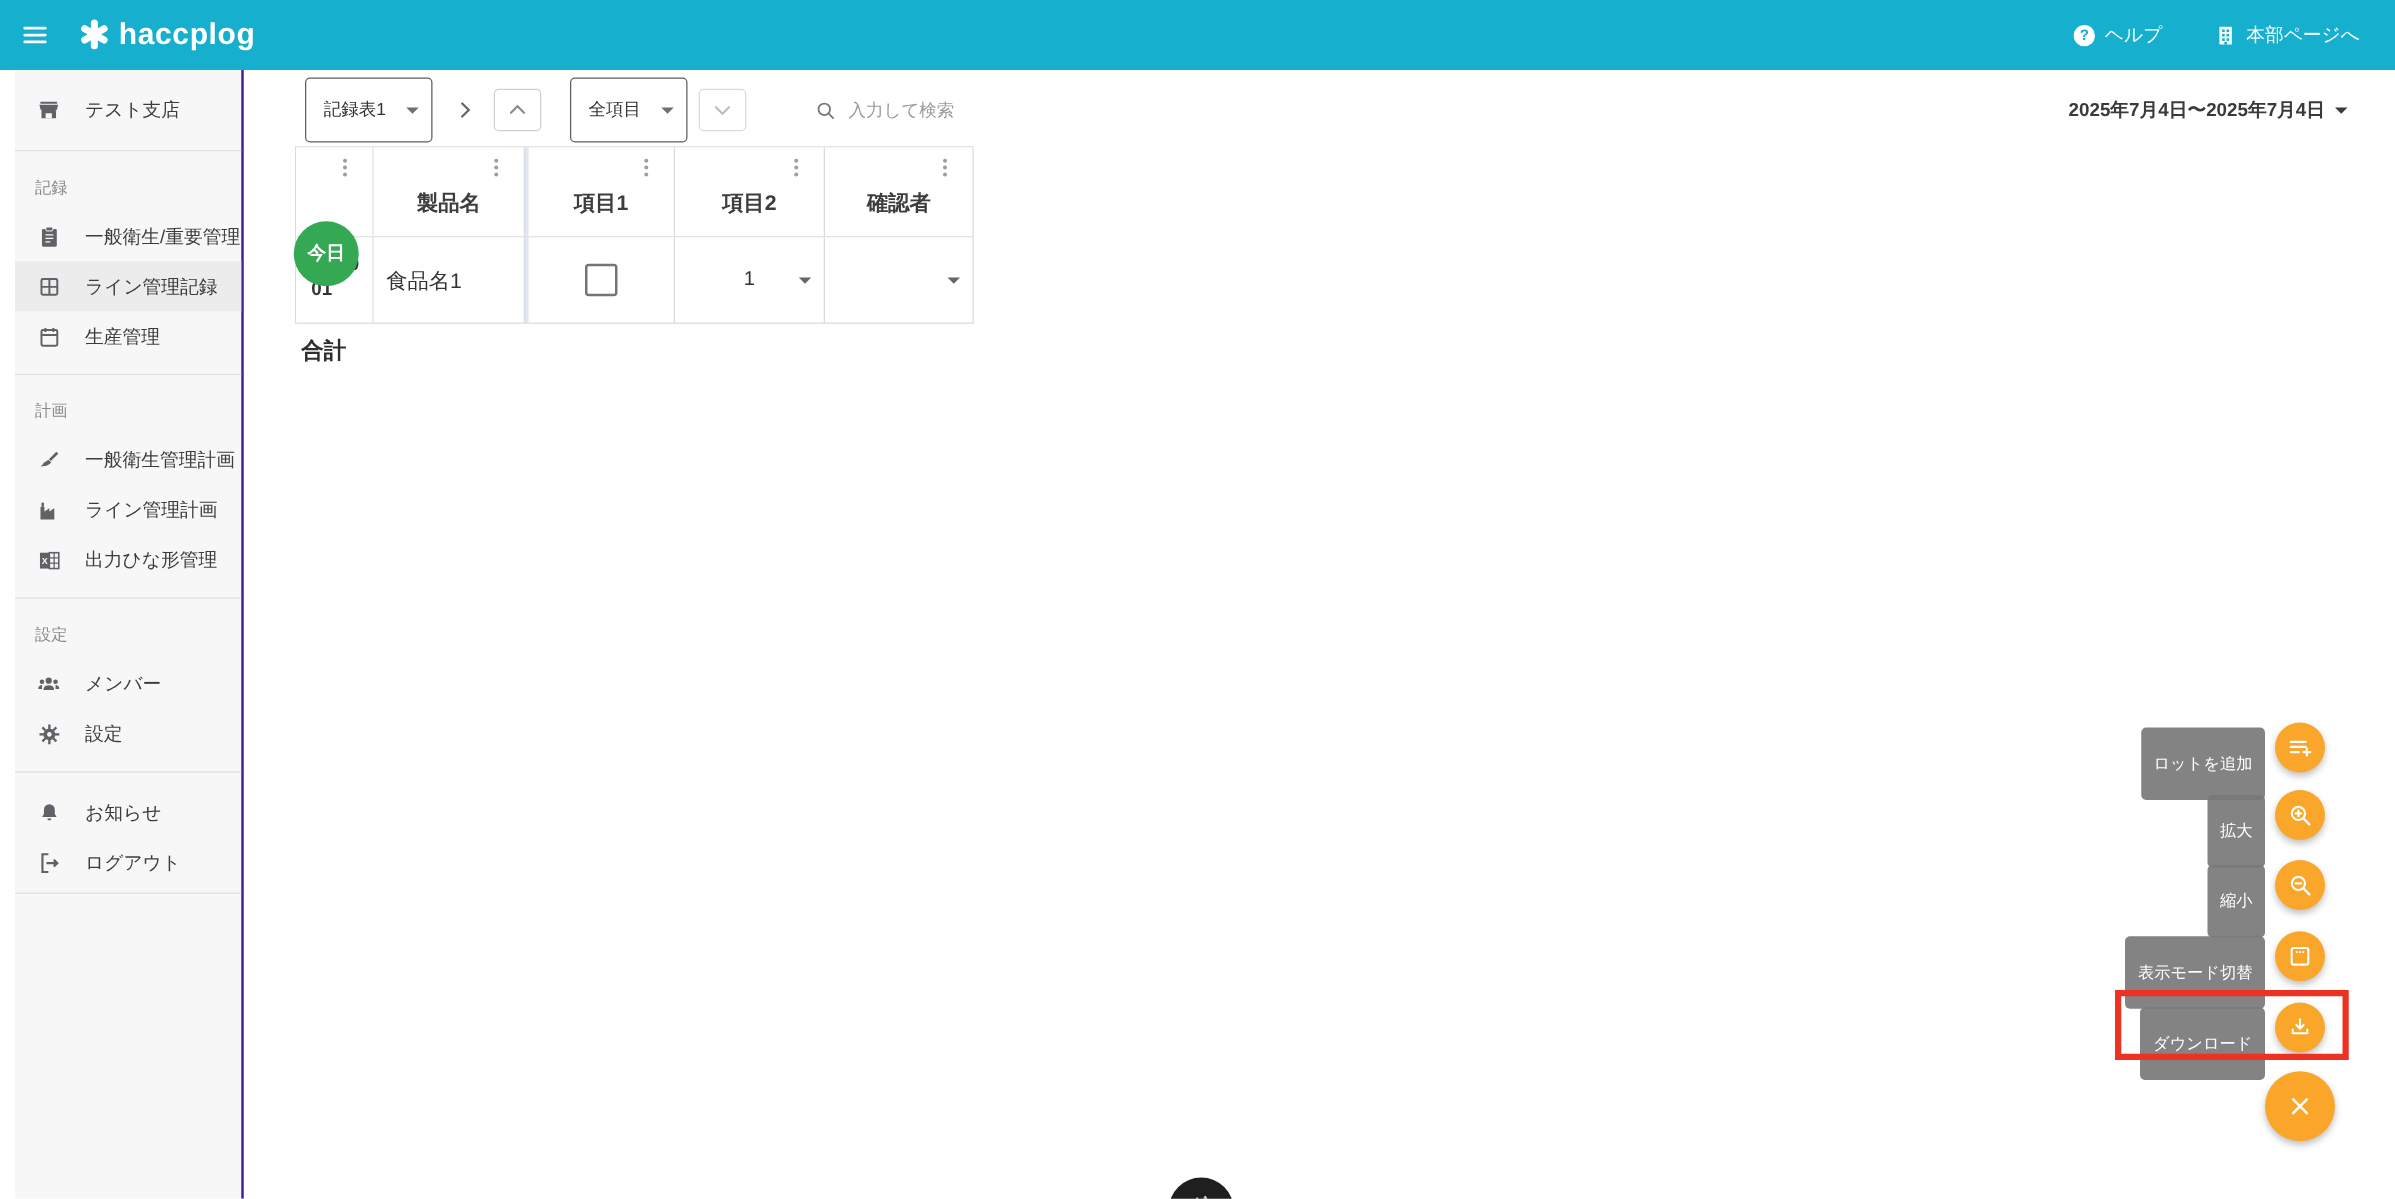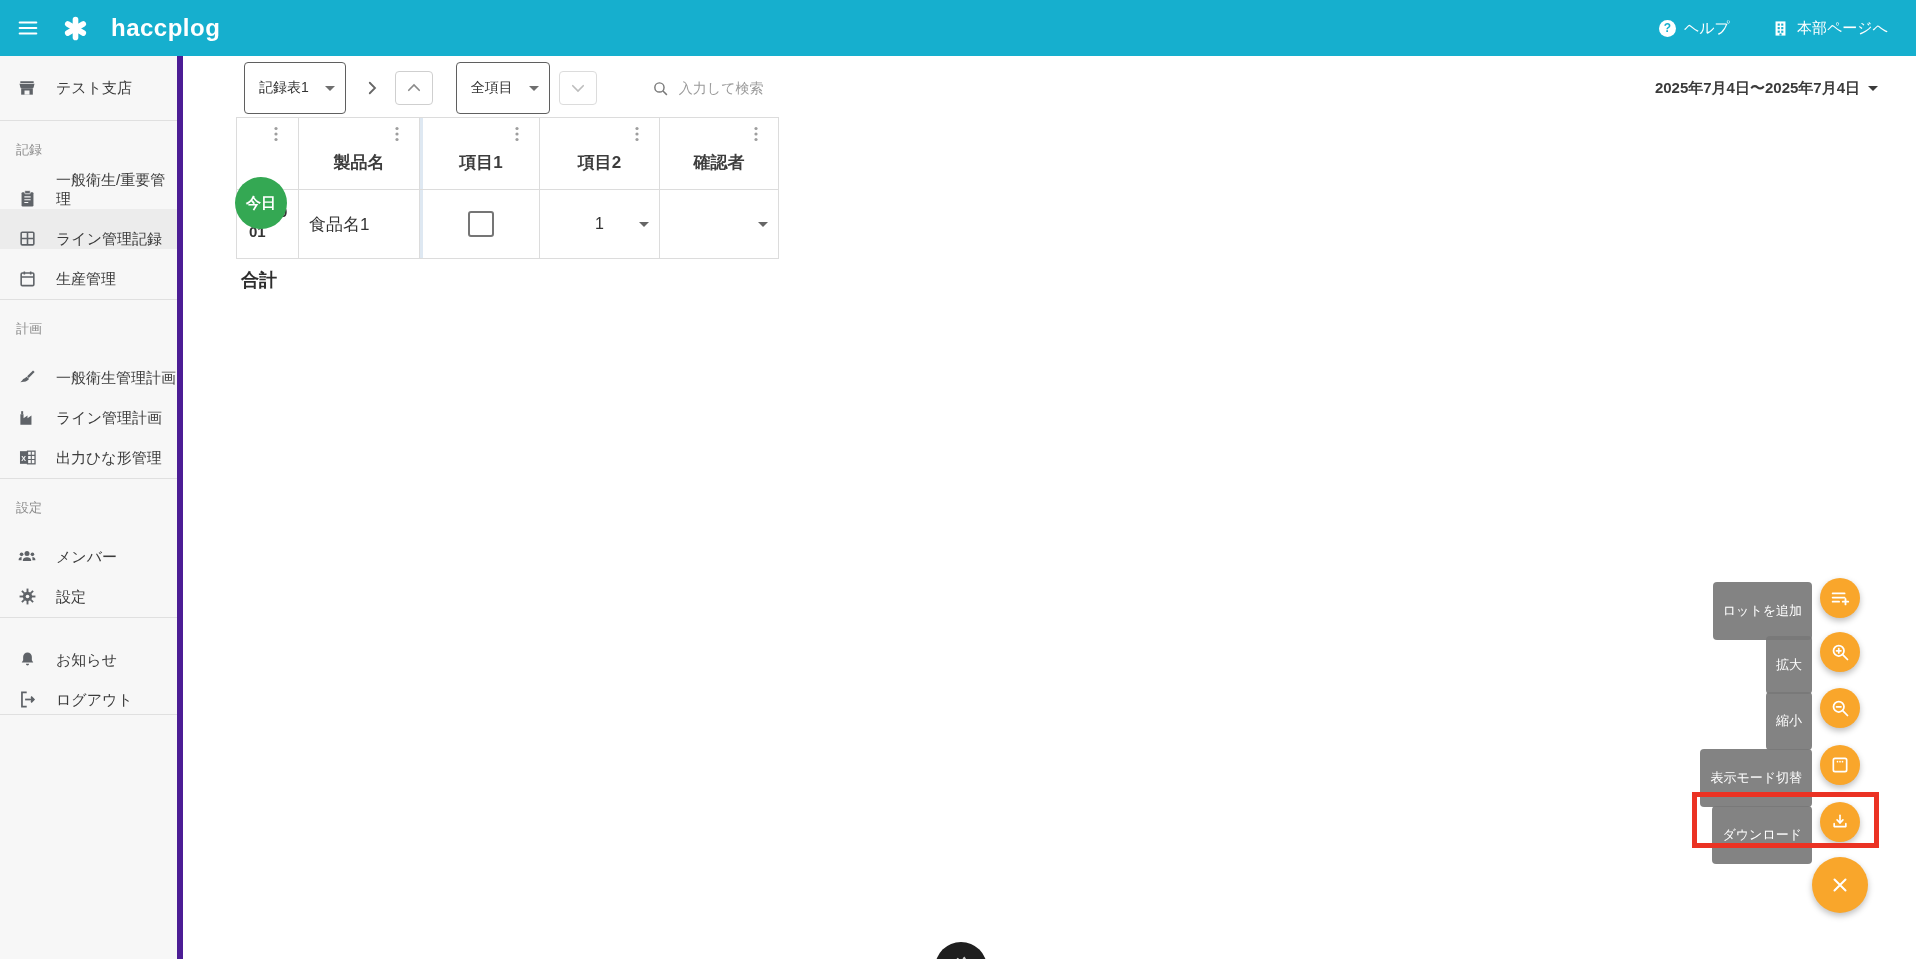--- a/index.html
+++ b/index.html
@@ -4,36 +4,36 @@
 <style>
   * { margin:0; padding:0; box-sizing:border-box; }
   html,body { width:1916px; height:959px; overflow:hidden; background:#fff;
     font-family:"Liberation Sans","DejaVu Sans",sans-serif; }
   .page { position:relative; width:1916px; height:959px; }
 
   
   .topbar { position:absolute; left:0; top:0; width:100%; height:56px; background:#16AFCE;
     display:flex; align-items:center; color:#fff; z-index:30; }
   .hamburger { width:40px; height:40px; margin-left:8px; display:flex; align-items:center; justify-content:center; cursor:pointer; }
-  .logo-wrap { display:flex; align-items:flex-end; margin-left:14px; gap:22px; }
+  .logo-wrap { display:flex; align-items:flex-start; margin-left:14px; gap:6px; }
   .logo-text { font-size:24px; font-weight:bold; letter-spacing:0.5px; }
   .topbar-right { margin-left:auto; display:flex; align-items:center; gap:42px; margin-right:28px; font-size:15px; }
   .topbar-link { display:flex; align-items:center; gap:8px; cursor:pointer; }
   .help-badge { width:17px; height:17px; border-radius:50%; background:#fff; color:#16AFCE;
     font-size:12px; font-weight:bold; display:flex; align-items:center; justify-content:center; }
 
   
-  .sidebar { position:absolute; left:0; top:56px; bottom:0; width:183px; background:#F7F7F7;
-    border-right:6px solid #4c1d95; color:#3C3C3C; }
+  .sidebar { position:absolute; left:12px; top:56px; bottom:0; width:183px; background:#F7F7F7;
+    border-right:2px solid #4c1d95; color:#3C3C3C; }
   .branch-row { height:65px; display:flex; align-items:center; gap:18px; padding-left:16px;
     border-bottom:1px solid #E0E0E0; font-size:15px; }
   .side-section { padding:14px 0 10px 0; }
   .side-section + .side-section { border-top:1px solid #E0E0E0; }
   .section-title { font-size:13px; color:#8A8A8A; padding:6px 16px 10px 16px; }
-  .side-item { height:40px; display:flex; align-items:flex-end; gap:18px; padding-left:16px;
+  .side-item { height:40px; display:flex; align-items:center; gap:18px; padding-left:16px;
     font-size:15px; cursor:pointer; }
   .side-item.active { background:#ECECEC; }
   .side-footer { border-top:1px solid #E0E0E0; padding:12px 0; }
   .side-footer-end { border-bottom:1px solid #E0E0E0; margin-top:4px; }
   .sicon { width:22px; height:22px; display:flex; align-items:center; justify-content:center; flex:0 0 22px; }
 
   
   .main { position:absolute; left:225px; top:56px; right:0; bottom:0; background:#fff; }
   .toolbar { position:absolute; left:0; top:15px; right:0; height:34px; display:flex; align-items:center; padding-left:19px; }
   .sel { height:52px; border:1px solid #5f5f5f; border-radius:4px; display:flex; align-items:center;

